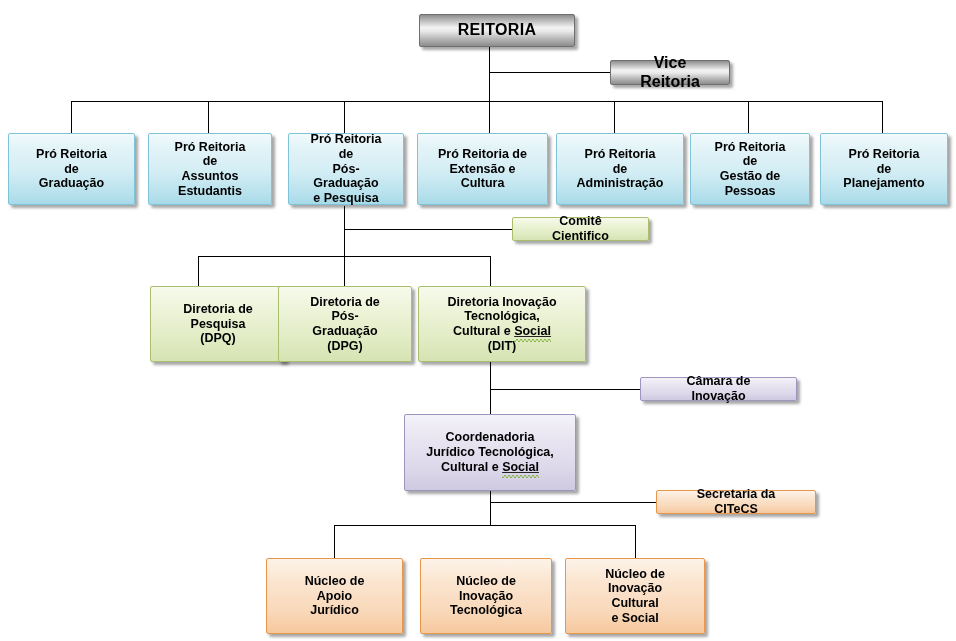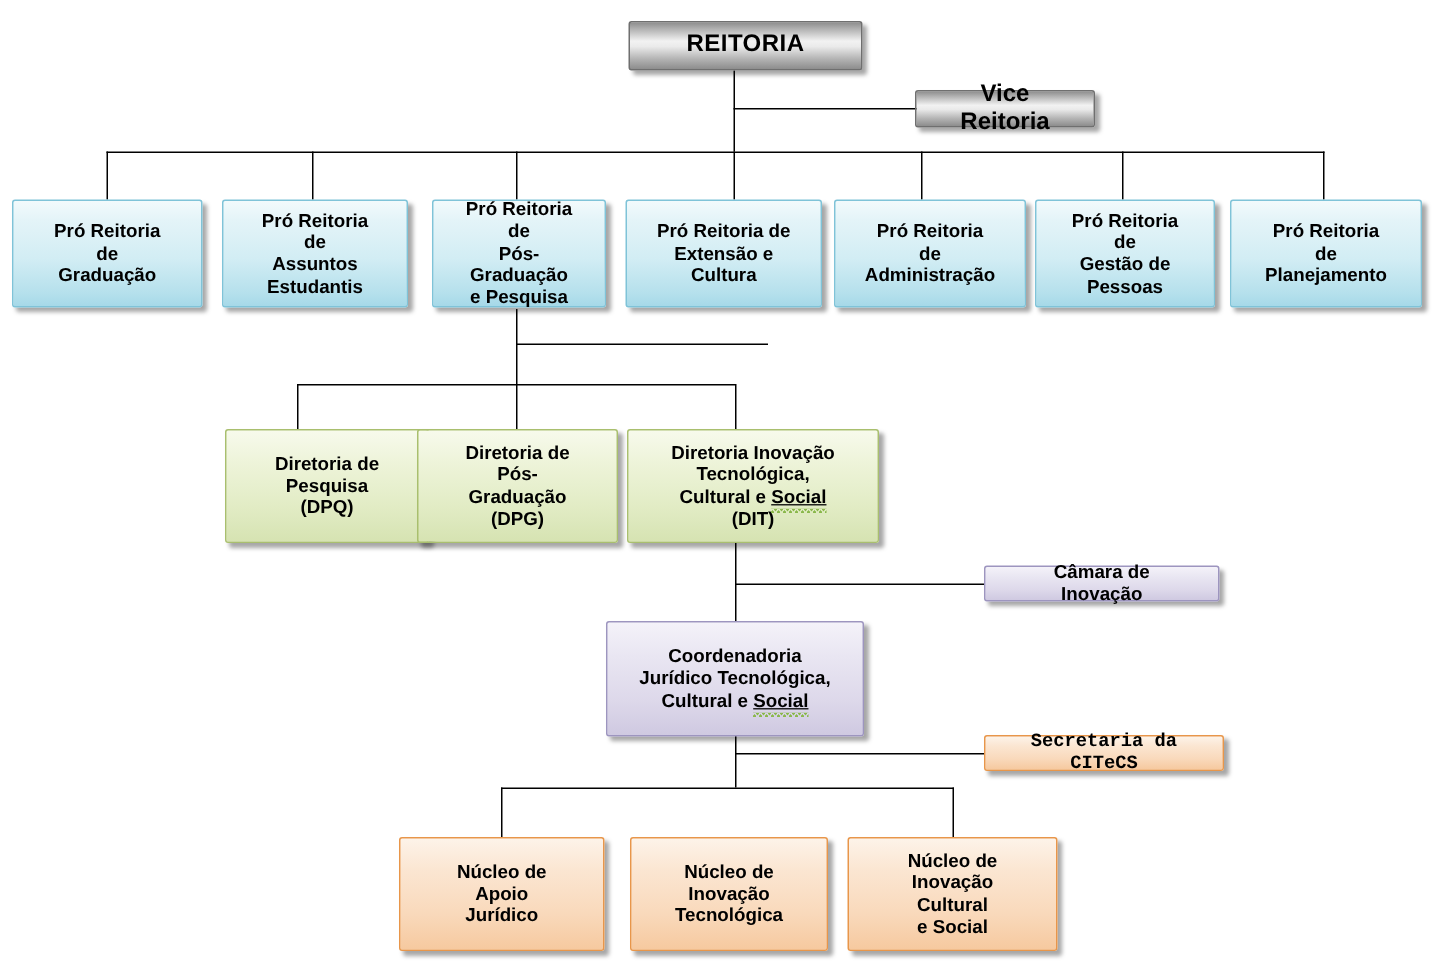--- a/index.html
+++ b/index.html
@@ -177,51 +177,54 @@
   </div>
 
   <div class="node blue shadow" style="left:690px; top:133px; width:120px; height:72px;">
     <span class="lbl">Pró Reitoria de<br>Gestão de<br>Pessoas</span>
   </div>
 
   <div class="node blue shadow" style="left:820px; top:133px; width:128px; height:72px;">
     <span class="lbl">Pró Reitoria de<br>Planejamento</span>
   </div>
 
+  <div class="node green shadow" style="left:512px; top:217px; width:137px; height:24px;">
+    <span class="lbl">Comitê Cientifico</span>
+  </div>
 
   <div class="node green shadow" style="left:132px; top:286px; width:136px; height:76px;margin-left:18px;">
     <span class="lbl">Diretoria de<br>Pesquisa<br>(DPQ)</span>
   </div>
 
   <div class="node green shadow" style="left:278px; top:286px; width:134px; height:76px;">
     <span class="lbl">Diretoria de Pós-<br>Graduação<br>(DPG)</span>
   </div>
 
   <div class="node green shadow" style="left:418px; top:286px; width:168px; height:76px;">
     <span class="lbl">
       <span>Diretoria Inovação</span><br>
       <span>Tecnológica,</span><br>
       <span>Cultural e </span><span class="squig">Social</span><br>
       <span>(DIT)</span>
     </span>
   </div>
 
-  <div class="node purple shadow" style="left:656px; top:377px; width:157px; height:24px;">
+  <div class="node purple shadow" style="left:640px; top:377px; width:157px; height:24px;">
     <span class="lbl">Câmara de Inovação</span>
   </div>
 
   <div class="node purple shadow" style="left:404px; top:414px; width:172px; height:77px;">
     <span class="lbl">
       <span>Coordenadoria</span><br>
       <span>Jurídico Tecnológica,</span><br>
       <span>Cultural e </span><span class="squig">Social</span>
     </span>
   </div>
 
-  <div class="node orange shadow" style="left:656px; top:490px; width:160px; height:24px;font-family:Liberation Mono, monospace;">
+  <div class="node orange shadow" style="left:656px; top:490px; width:160px; height:24px;">
     <span class="lbl">Secretaria da CITeCS</span>
   </div>
 
   <div class="node orange shadow" style="left:266px; top:558px; width:137px; height:76px;">
     <span class="lbl">Núcleo de Apoio<br>Jurídico</span>
   </div>
 
   <div class="node orange shadow" style="left:420px; top:558px; width:132px; height:76px;">
     <span class="lbl">Núcleo de<br>Inovação<br>Tecnológica</span>
   </div>

